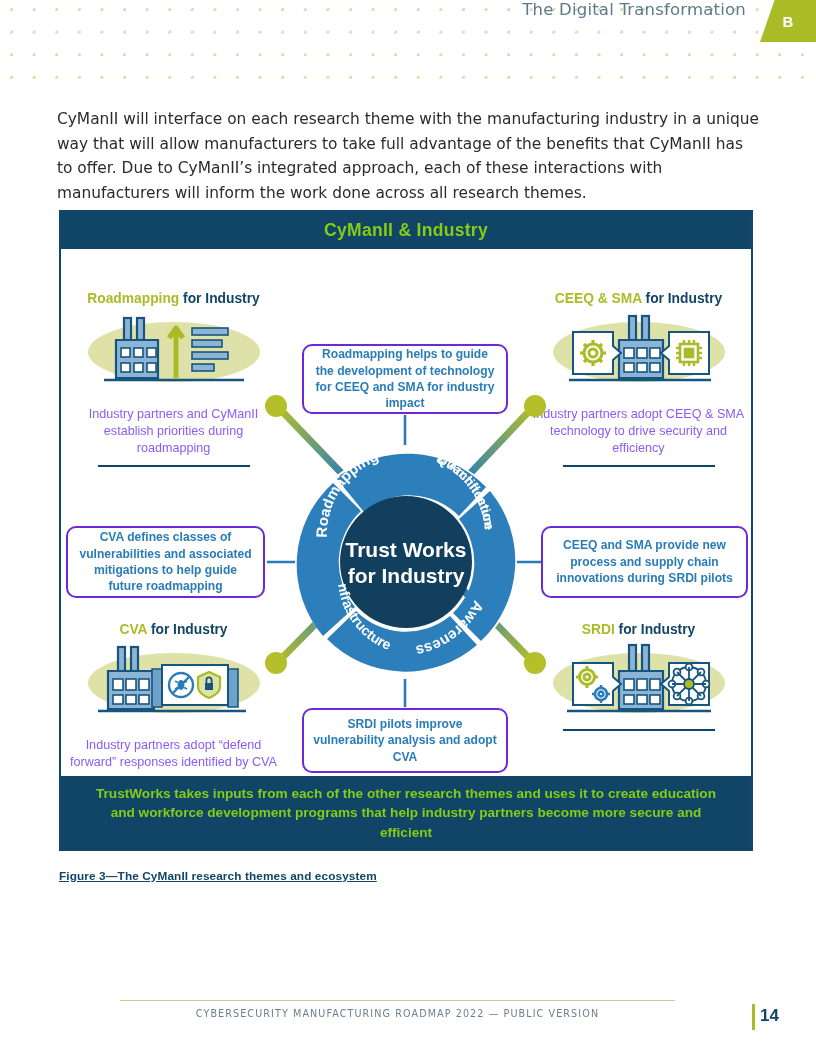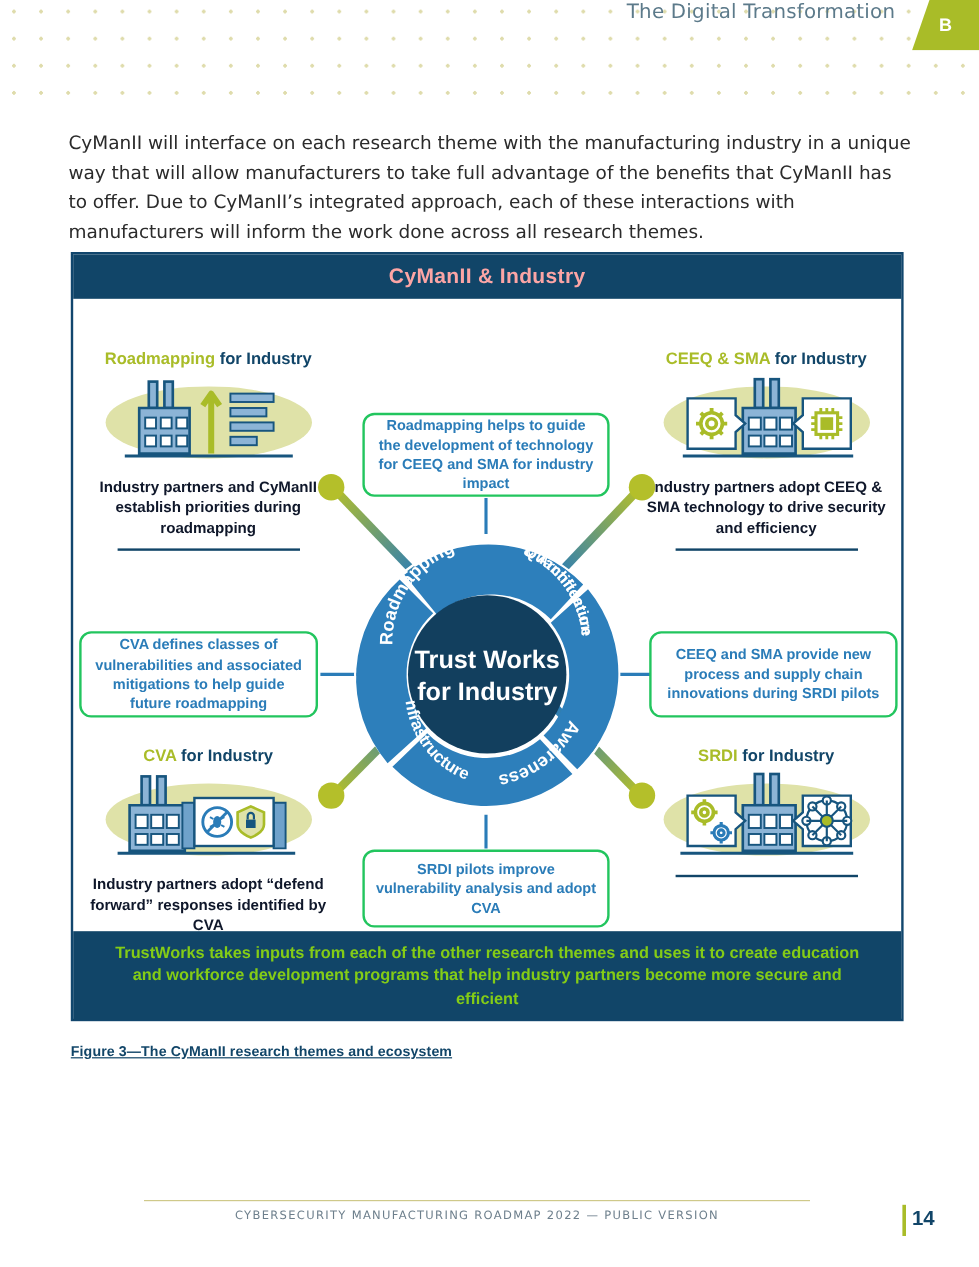--- a/index.html
+++ b/index.html
@@ -40,21 +40,21 @@
     font-family:"DejaVu Sans", sans-serif;
     font-size:15.4px;line-height:24.4px;color:#2b2b2b;
   }
 
   
   #figure-panel{
     position:absolute;left:59px;top:210px;width:694px;height:641px;
     border:2px solid #11466d;box-sizing:border-box;background:#ffffff;
   }
   #figure-title{
-    height:37px;background:#114568;color:#fca5a5;
+    height:37px;background:#114568;color:#84cc16;
     display:flex;align-items:center;justify-content:center;
     font-size:17.5px;font-weight:bold;letter-spacing:.3px;
   }
   #figure-body{position:relative;height:564px;}
   #figure-banner{
     position:absolute;left:0;right:0;top:564px;height:74px;
     background:#114568;color:#84cc16;
     display:flex;flex-direction:column;align-items:center;justify-content:center;
     text-align:center;font-size:13.6px;font-weight:bold;line-height:19.5px;
     padding:0 22px;box-sizing:border-box;
@@ -67,35 +67,35 @@
     white-space:nowrap;
   }
   .quad-heading .accent{color:#a9bc28;}
   .quad-art{position:relative;height:80px;margin:0 auto;width:172px;}
   .quad-art .ellipse{
     position:absolute;left:0;top:12px;width:172px;height:60px;
     border-radius:50%;background:#dfe2a8;
   }
   .quad-art svg{position:absolute;left:0;top:0;}
   .quad-text{
-    font-size:12.6px;font-weight:bold;color:#0f172a;line-height:17px;
-    margin-top:8px;
+    font-size:12.6px;font-weight:normal;color:#8b5cf6;line-height:17px;
+    margin-top:16px;
   }
   .quad-rule{
     width:152px;height:2.2px;background:#114568;margin:8px auto 0;
   }
 
   #quad-tl{left:5px;top:42px;}
   #quad-tr{left:470px;top:42px;}
   #quad-bl{left:5px;top:373px;}
   #quad-br{left:470px;top:373px;}
 
   
   .callout{
-    position:absolute;border:2px solid #22c55e;border-radius:10px;
+    position:absolute;border:2px solid #6d28d9;border-radius:10px;
     background:#ffffff;box-sizing:border-box;
     display:flex;align-items:center;justify-content:center;text-align:center;
     color:#2a7cb8;font-weight:bold;font-size:12.1px;line-height:16.4px;
     padding:6px 9px;z-index:4;
   }
   #callout-top{left:241px;top:95px;width:206px;height:70px;}
   #callout-left{left:5px;top:277px;width:199px;height:72px;}
   #callout-right{left:480px;top:277px;width:207px;height:72px;}
   #callout-bottom{left:241px;top:459px;width:206px;height:65px;}
 

